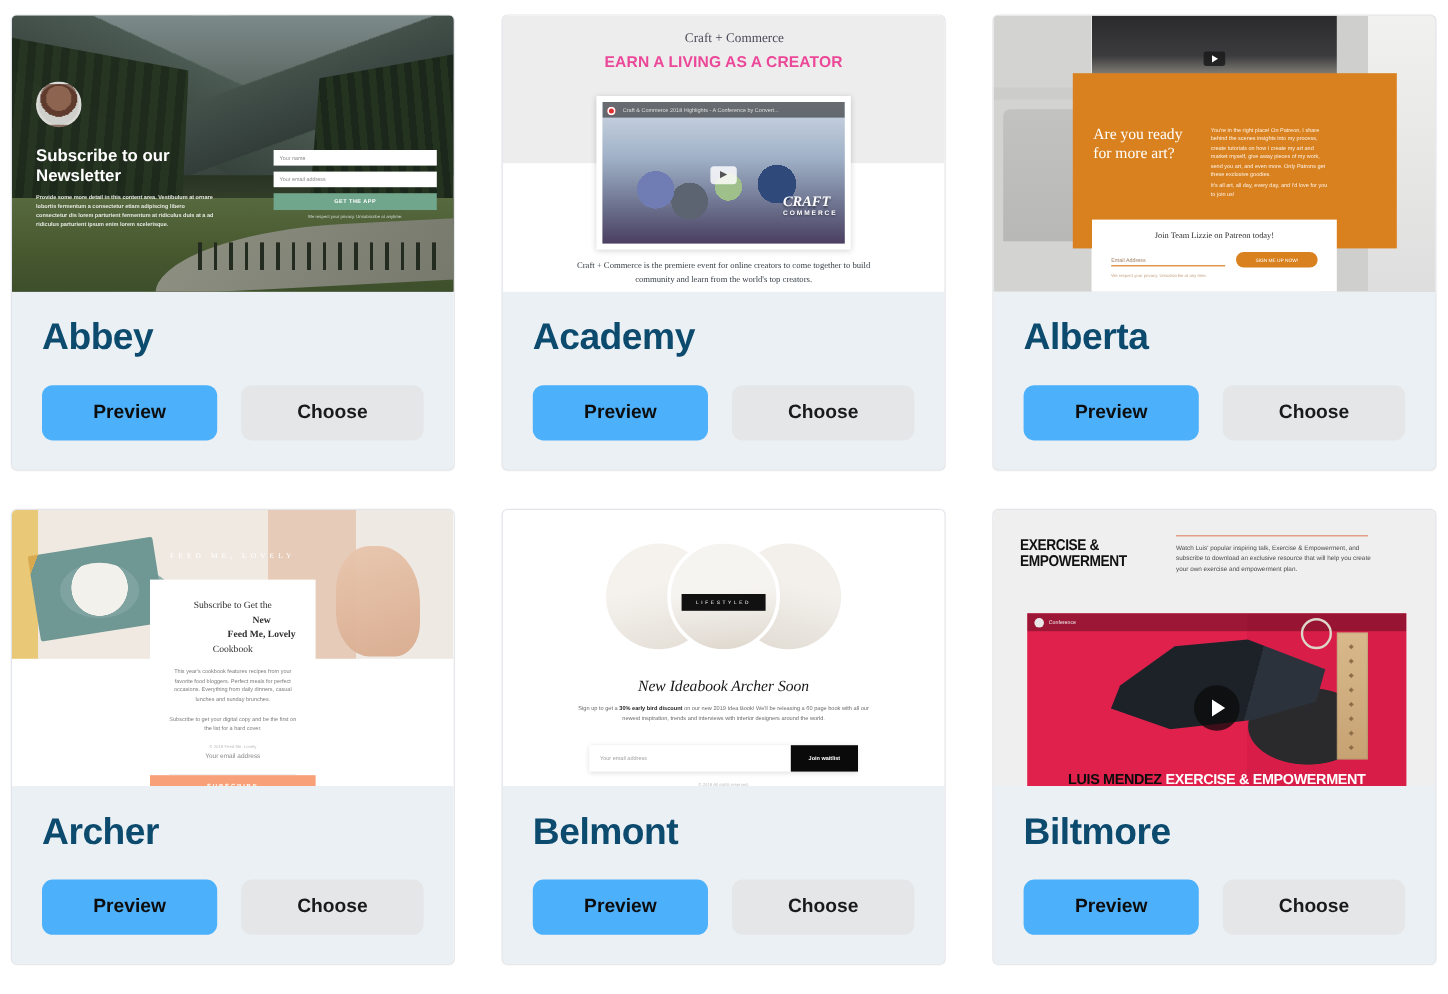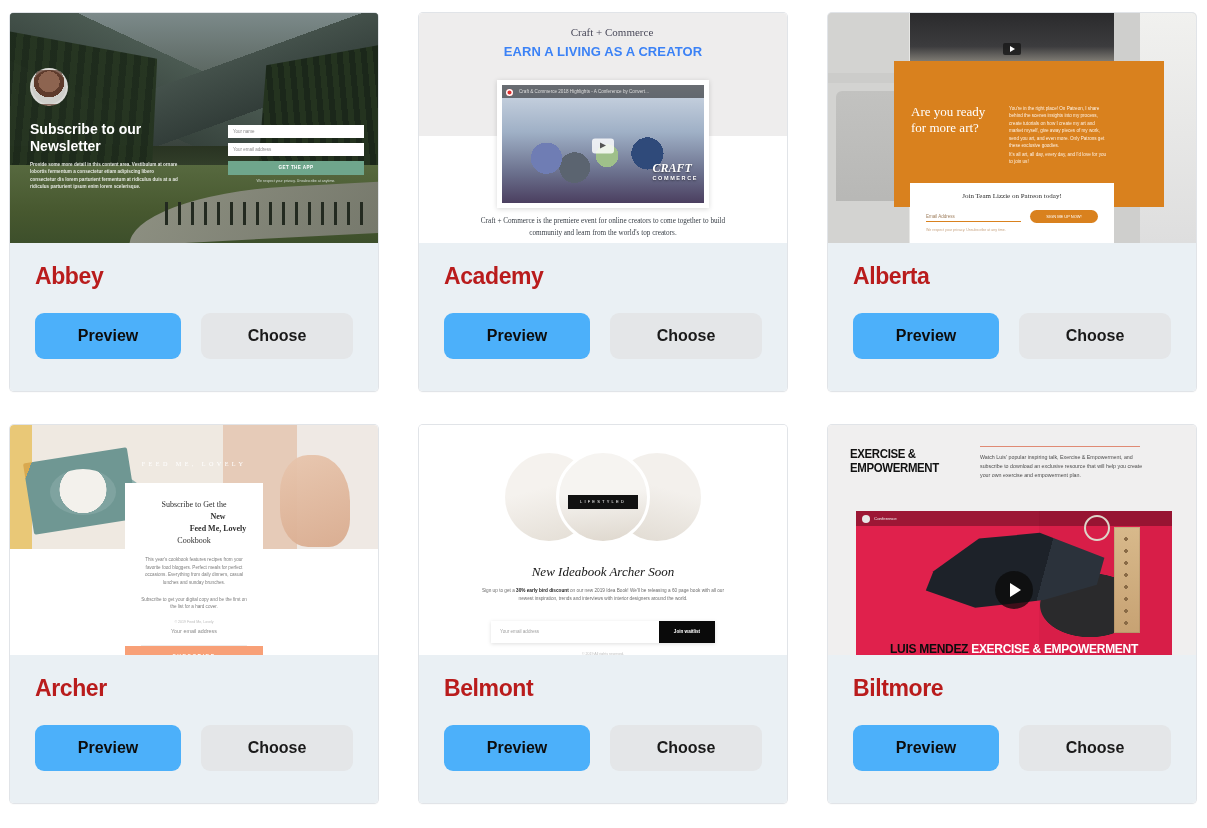--- a/index.html
+++ b/index.html
@@ -30,21 +30,21 @@
     position: relative; overflow: hidden;
     background: #fff;
     flex: 0 0 230px;
   }
   .footer {
     flex: 1 1 auto;
     background: #eaf0f4;
     padding: 22px 25px 0 25px;
   }
   .tpl-title {
-    font-size: 23px; font-weight: 700; color: #b91c1c;
+    font-size: 31px; font-weight: 700; color: #0c4a6e;
     letter-spacing: -0.4px; line-height: 1;
     margin-bottom: 25px;
   }
   .btn-row { display: flex; gap: 20px; }
   .btn {
     height: 46px; border-radius: 9px; border: 0;
     font-family: "Liberation Sans", sans-serif;
     font-size: 16px; font-weight: 700;
     display: flex; align-items: center; justify-content: center;
     cursor: pointer;
@@ -126,21 +126,21 @@
   .academy { background:#ffffff; position:relative; }
   .academy .band {
     position:absolute; left:0; top:0; width:100%; height:123px; background:#eeeded;
   }
   .academy .kicker {
     position:relative; text-align:center; padding-top:14px;
     font:11px/1 "Liberation Serif", serif; color:#4a4a5a;margin-left:18px;
   }
   .academy .hl {
     position:relative; text-align:center; margin-top:7px;
-    font:700 13px/1 "Liberation Sans", sans-serif; color:#3b82f6;
+    font:700 13px/1 "Liberation Sans", sans-serif; color:#ec4899;
     letter-spacing:.1px;
   }
   .academy .vidwrap {
     position:absolute; left:50%; transform:translateX(-50%); top:67px;
     width:212px; height:128px; background:#fff; padding:5px;
     box-shadow:0 1px 5px rgba(0,0,0,.16);
   }
   .academy .vid {
     width:100%; height:100%; position:relative; overflow:hidden;
     background:

